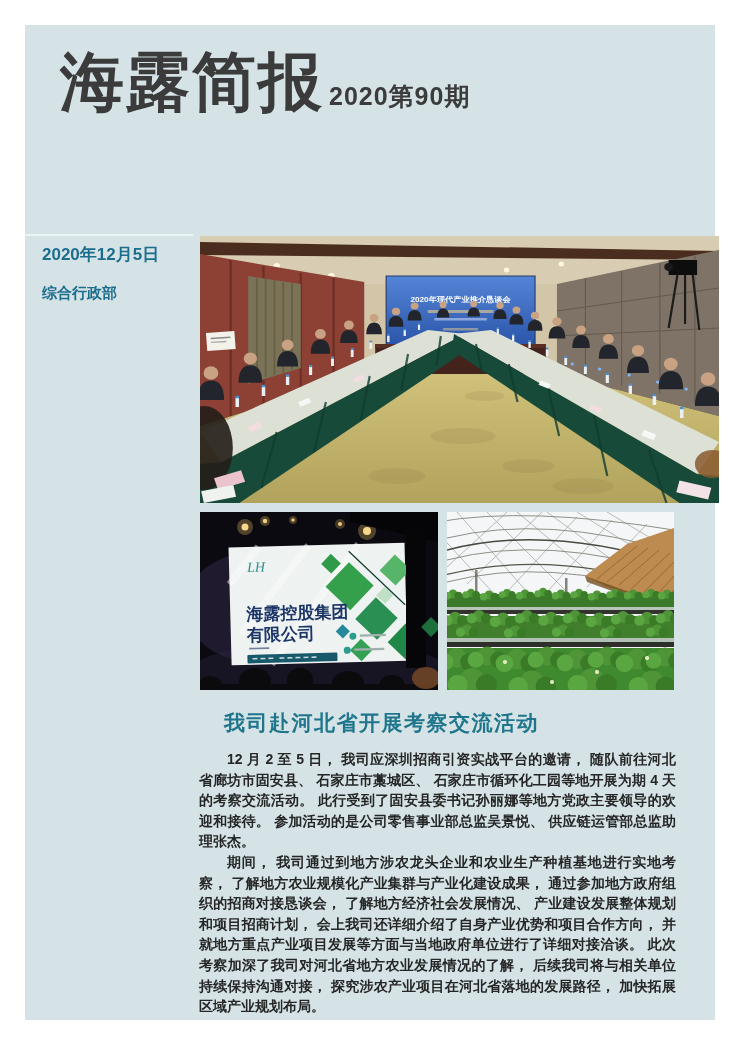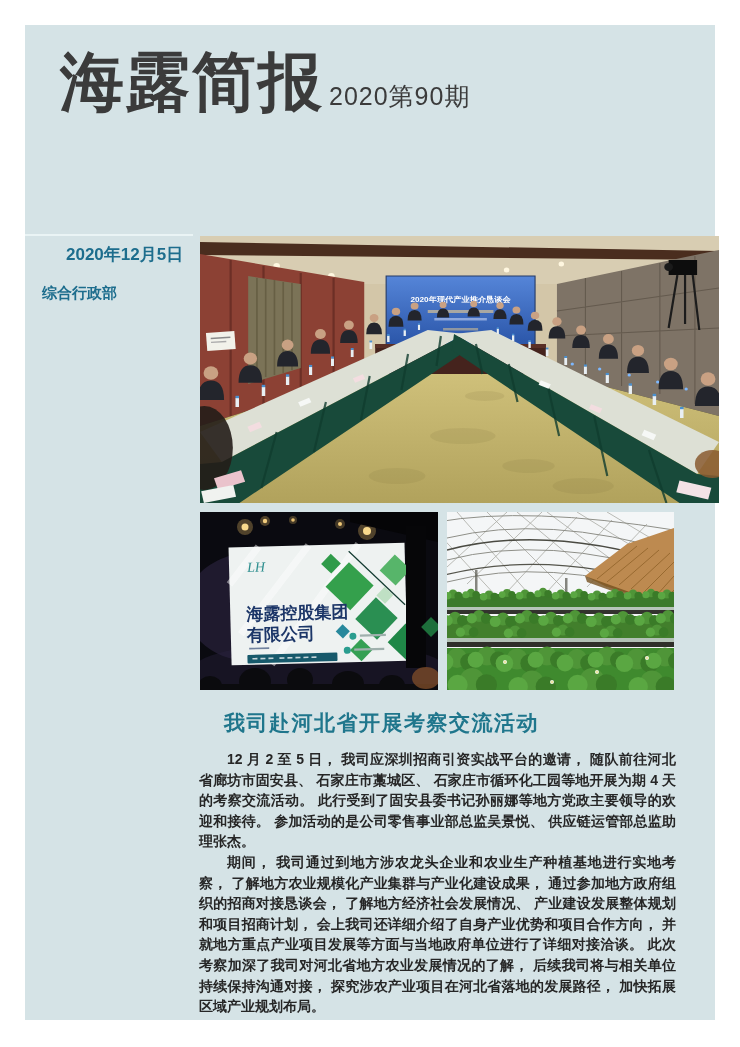--- a/index.html
+++ b/index.html
@@ -3,23 +3,23 @@
 <meta charset="utf-8">
 <style>
   html,body{margin:0;padding:0;}
   body{
     width:740px;height:1047px;background:#ffffff;position:relative;
     font-family:"Liberation Sans", sans-serif;overflow:hidden;
   }
   .panel{position:absolute;left:25px;top:25px;width:690px;height:995px;background:#d5e3e6;}
   .masthead{position:absolute;left:60px;top:48px;display:flex;align-items:center;gap:5px;}
   .masthead-title{font-size:64px;line-height:1.05;font-weight:700;color:#3b3b3b;letter-spacing:2px;}
-  .masthead-issue{font-size:25px;font-weight:400;color:#3b3b3b;margin-bottom:4px;letter-spacing:1px;margin-top:32px;}
+  .masthead-issue{font-size:25px;font-weight:700;color:#3b3b3b;margin-bottom:4px;letter-spacing:1px;margin-top:32px;}
   .divider{position:absolute;left:25px;top:234px;width:168px;height:2px;background:#eaf4f5;}
-  .meta-date{position:absolute;left:42px;top:243px;font-size:17px;font-weight:700;color:#1d6d8d;margin-left:24px;}
+  .meta-date{position:absolute;left:42px;top:243px;font-size:17px;font-weight:700;color:#1d6d8d;}
   .meta-dept{position:absolute;left:42px;top:284px;font-size:15px;font-weight:700;color:#1d6d8d;}
   .photo{position:absolute;overflow:hidden;background:#222;}
   .photo svg{display:block;width:100%;height:100%;}
   .photo-main{left:200px;top:236px;width:519px;height:267px;}
   .photo-slide{left:200px;top:512px;width:238px;height:178px;}
   .photo-green{left:447px;top:512px;width:227px;height:178px;background:#f4f6f7;}
   .article-heading{position:absolute;left:200px;top:709px;font-size:21px;font-weight:700;color:#1f768c;letter-spacing:1.5px;margin-left:24px;}
   .article-body{position:absolute;left:199px;top:749px;width:477px;font-size:14px;line-height:20.6px;
     font-weight:700;color:#262626;text-align:justify;}
   .article-body p{margin:0;text-indent:2em;}

